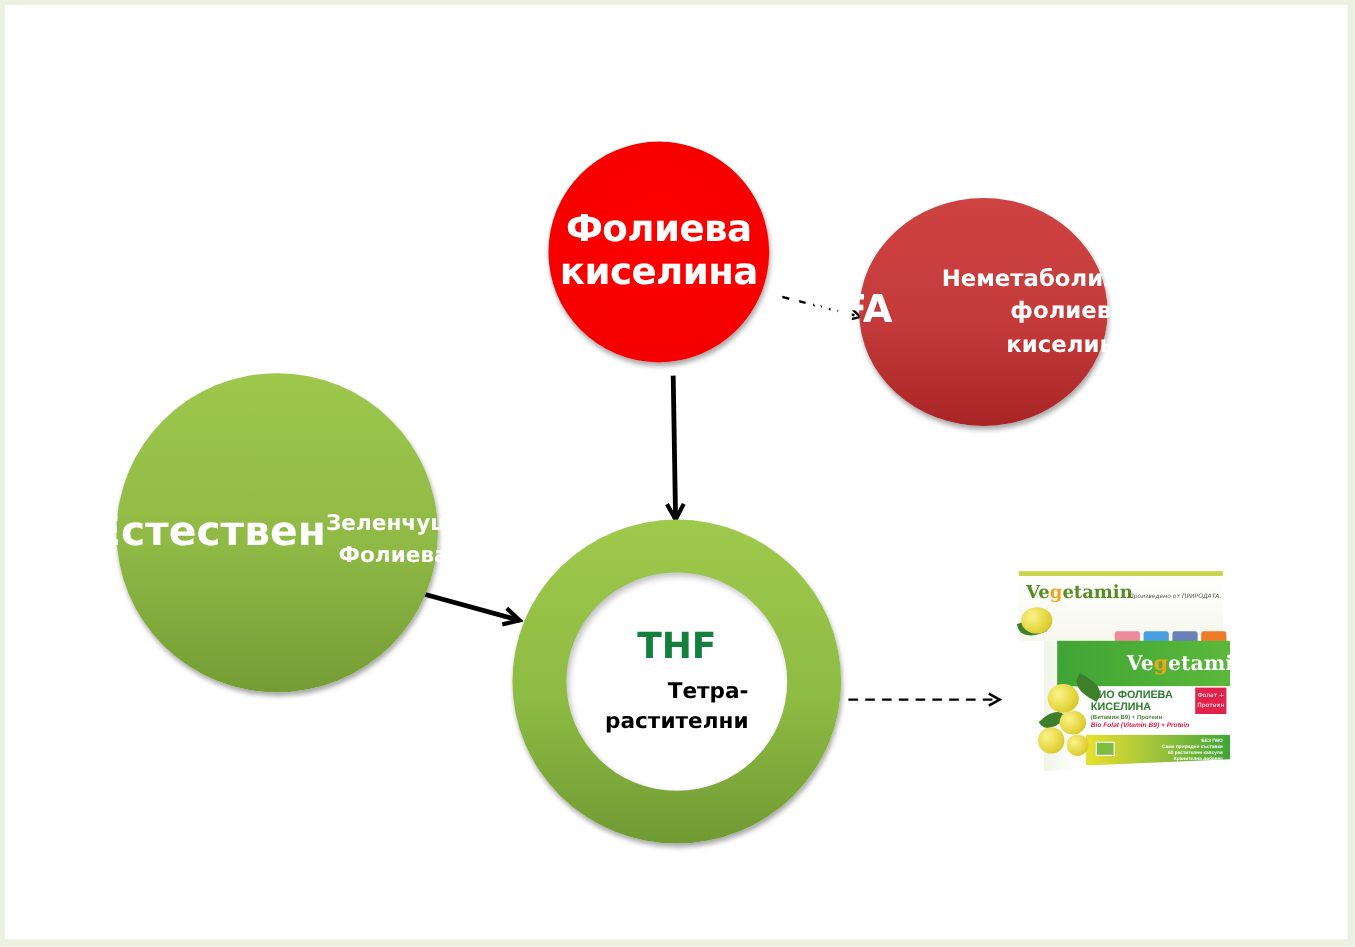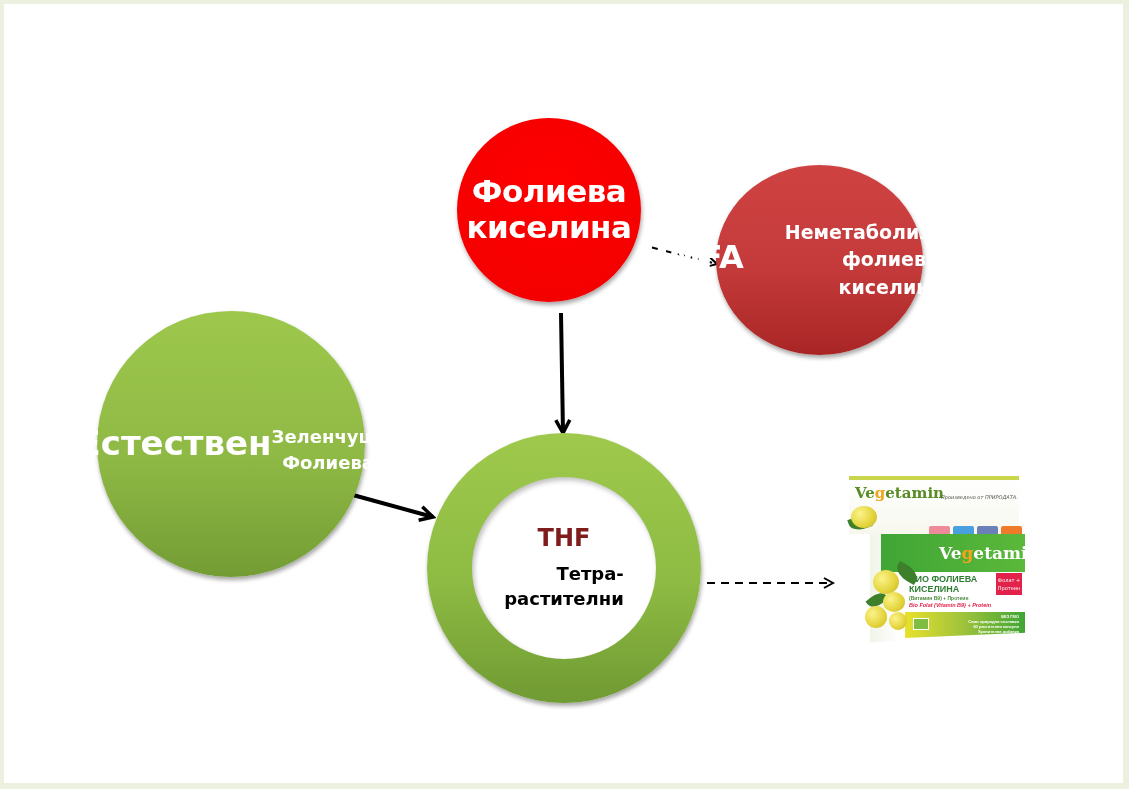--- a/index.html
+++ b/index.html
@@ -51,21 +51,21 @@
     left: 427px; top: 433px; width: 274px; height: 270px;
     background: linear-gradient(180deg, #9ec94c 0%, #8ebb43 55%, #709a33 100%);
   }
   #thf .hole {
     position: absolute; left: 45px; top: 44px; width: 184px; height: 182px;
     border-radius: 50%; background: #fff;
     box-shadow: inset 2px 3px 5px rgba(0,0,0,0.25);
     display: flex; flex-direction: column; align-items: center; justify-content: center;
     color: #000;
   }
-  #thf .title { font-size: 24px; color: #7f1d1d; }
+  #thf .title { font-size: 30px; color: #15803d; }
   #thf .sub { font-size: 18px; color: #000000; line-height: 1.4; margin-top: 8px; text-align: right; }
 
   svg.arrows { position: absolute; left: 0; top: 0; }
 
   
   #product { position: absolute; left: 845px; top: 466px; width: 180px; height: 184px; }
   .box-back {
     position: absolute; left: 4px; top: 10px; width: 170px; height: 70px;
     background: linear-gradient(180deg, #ffffff 0%, #f5f5e9 100%);
     border-top: 4px solid #c9d64b;

